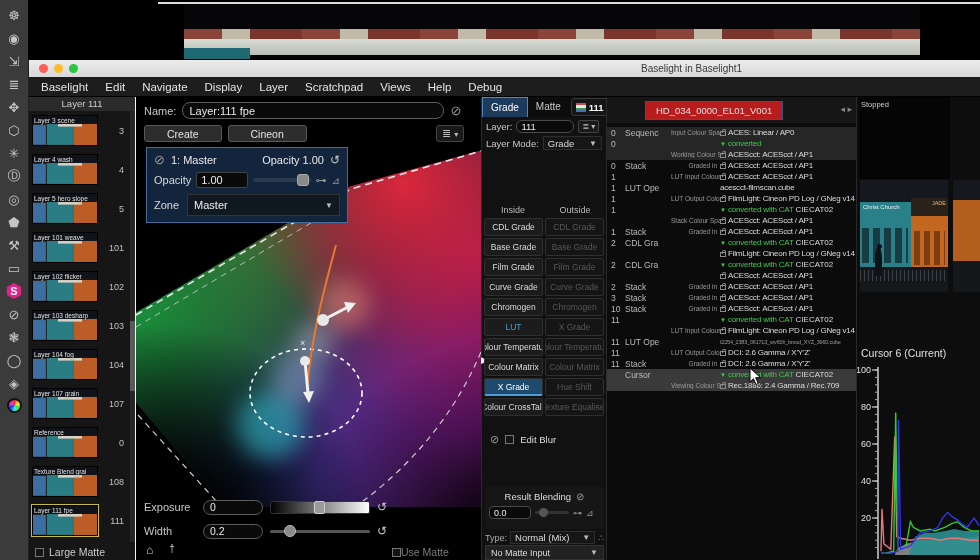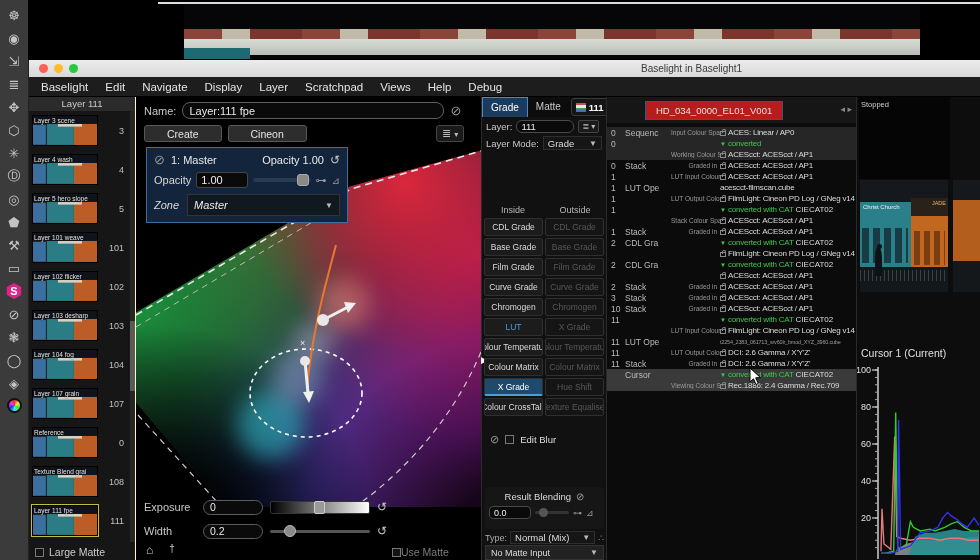--- a/index.html
+++ b/index.html
@@ -105,21 +105,21 @@
 
   .master { position:absolute; left:10px; top:50px; width:202px; background:#13253c;
     border:1px solid #3f6d9e; z-index:5; }
   .m-row1 { display:flex; align-items:center; gap:6px; padding:4px 7px; color:#e8e8e8; font-size:11px; }
   .m-row2 { display:flex; align-items:center; gap:5px; padding:1px 7px 4px; color:#d8d8d8; font-size:11px; }
   .m-in { background:#0a0a0a; border:1px solid #444; border-radius:3px; color:#eee; font-size:11px;
     width:52px; height:16px; padding:0 4px; }
   .m-track { width:62px; height:4px; background:#2a3a50; border-radius:2px; position:relative; }
   .m-thumb { position:absolute; right:2px; top:-4px; width:12px; height:12px; border-radius:3px;
     background:#8a8a8a; border:1px solid #aaa; }
-  .m-zone { display:flex; align-items:center; gap:8px; padding:2px 7px 6px; color:#d8d8d8; font-size:11px;font-style:italic; }
+  .m-zone { display:flex; align-items:center; gap:8px; padding:2px 7px 6px; color:#d8d8d8; font-size:11px; }
   .m-select { flex:1; background:#101820; border:1px solid #333; color:#eee; font-size:11px;
     height:18px; display:flex; align-items:center; padding:10px 6px; justify-content:space-between; }
   .caret { color:#bbb; font-size:8px; }
   .keyic { color:#999; font-size:11px; } .curveic { color:#999; font-size:10px; }
 
   
   .grade-col { width:125px; height:463px; background:#111; position:relative; border-left:1px solid #2a2a2a; }
   .g-tabs { display:flex; height:20px; align-items:stretch; background:#0c0c0c; }
   .g-tab { font-size:10px; color:#c8c8c8; padding:4px 8px 0; }
   .g-tab.active { background:#1b3a5c; border:1px solid #4a8ac0; border-bottom:none; color:#fff; }
@@ -785,21 +785,21 @@
           <div class="st-shopsign">JADE</div>
           <div class="st-doors"></div>
         </div>
         <div class="st-bottom">
           <div class="st-rail"></div>
         </div>
         <div class="st-person"></div>
         <div class="st-head"></div>
       </div>
       <div class="sliver"></div>
-      <div class="cursor-label">Cursor 1 (Current)</div>
+      <div class="cursor-label">Cursor 6 (Current)</div>
       <div class="histo-wrap">
         <svg id="histo" width="125" height="197" viewBox="0 0 125 197">
             <line x1="21" y1="4" x2="21" y2="196" stroke="#cfcfcf" stroke-width="1.5"></line>
             <line x1="18" y1="184.6" x2="21" y2="184.6" stroke="#aaa" stroke-width="1"></line>
             <line x1="18" y1="177.2" x2="21" y2="177.2" stroke="#aaa" stroke-width="1"></line>
             <line x1="18" y1="169.8" x2="21" y2="169.8" stroke="#aaa" stroke-width="1"></line>
             <line x1="18" y1="162.4" x2="21" y2="162.4" stroke="#aaa" stroke-width="1"></line>
             <line x1="18" y1="155" x2="21" y2="155" stroke="#aaa" stroke-width="1"></line>
             <line x1="18" y1="147.6" x2="21" y2="147.6" stroke="#aaa" stroke-width="1"></line>
             <line x1="18" y1="140.2" x2="21" y2="140.2" stroke="#aaa" stroke-width="1"></line>

